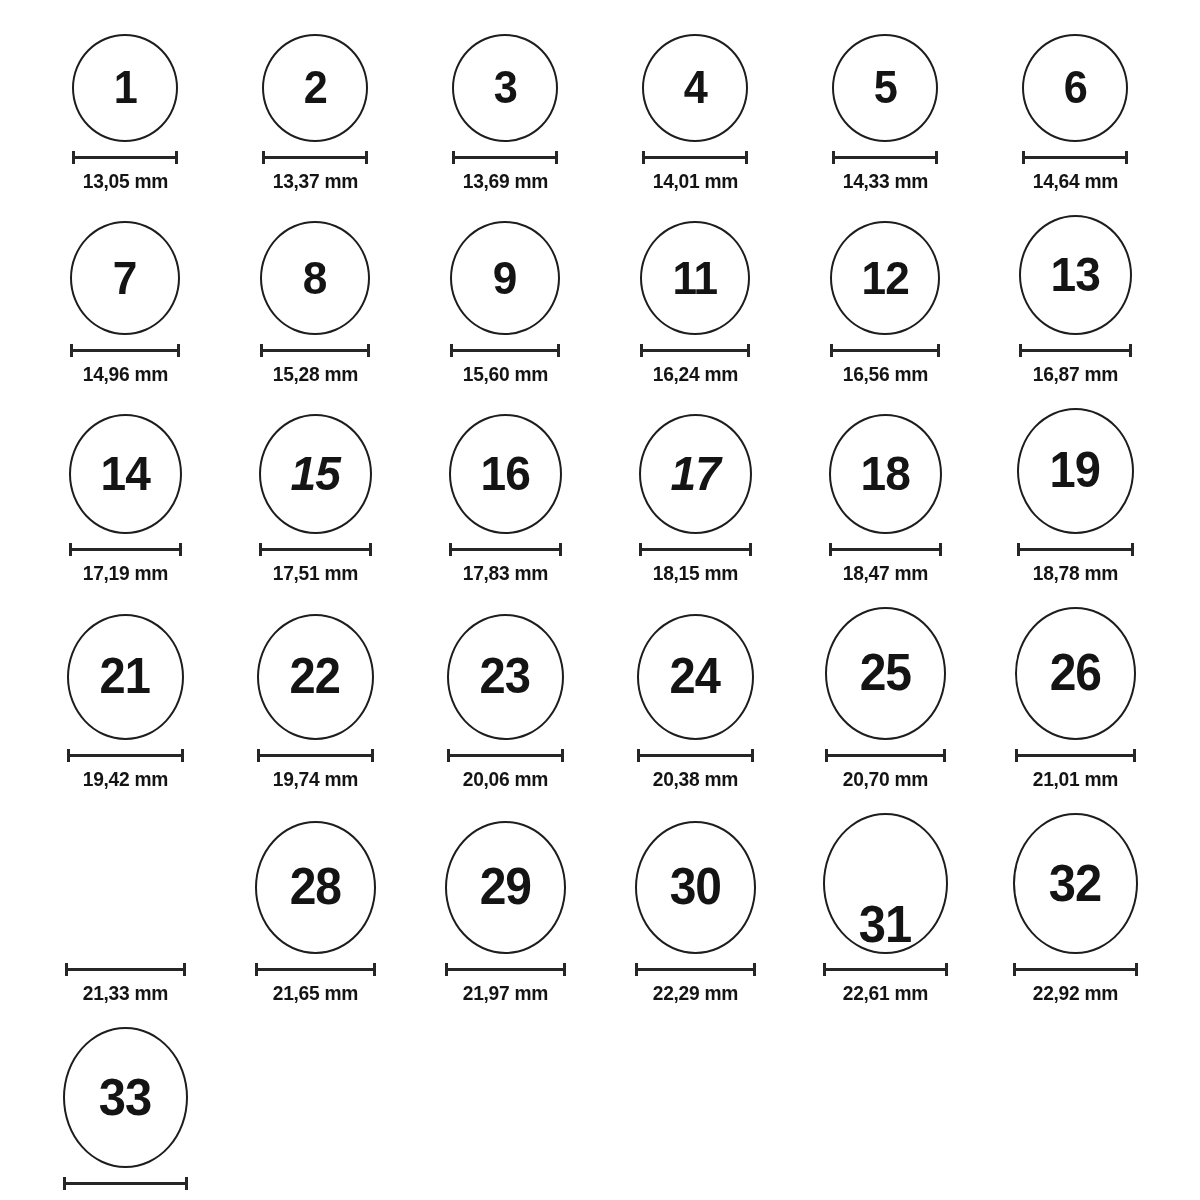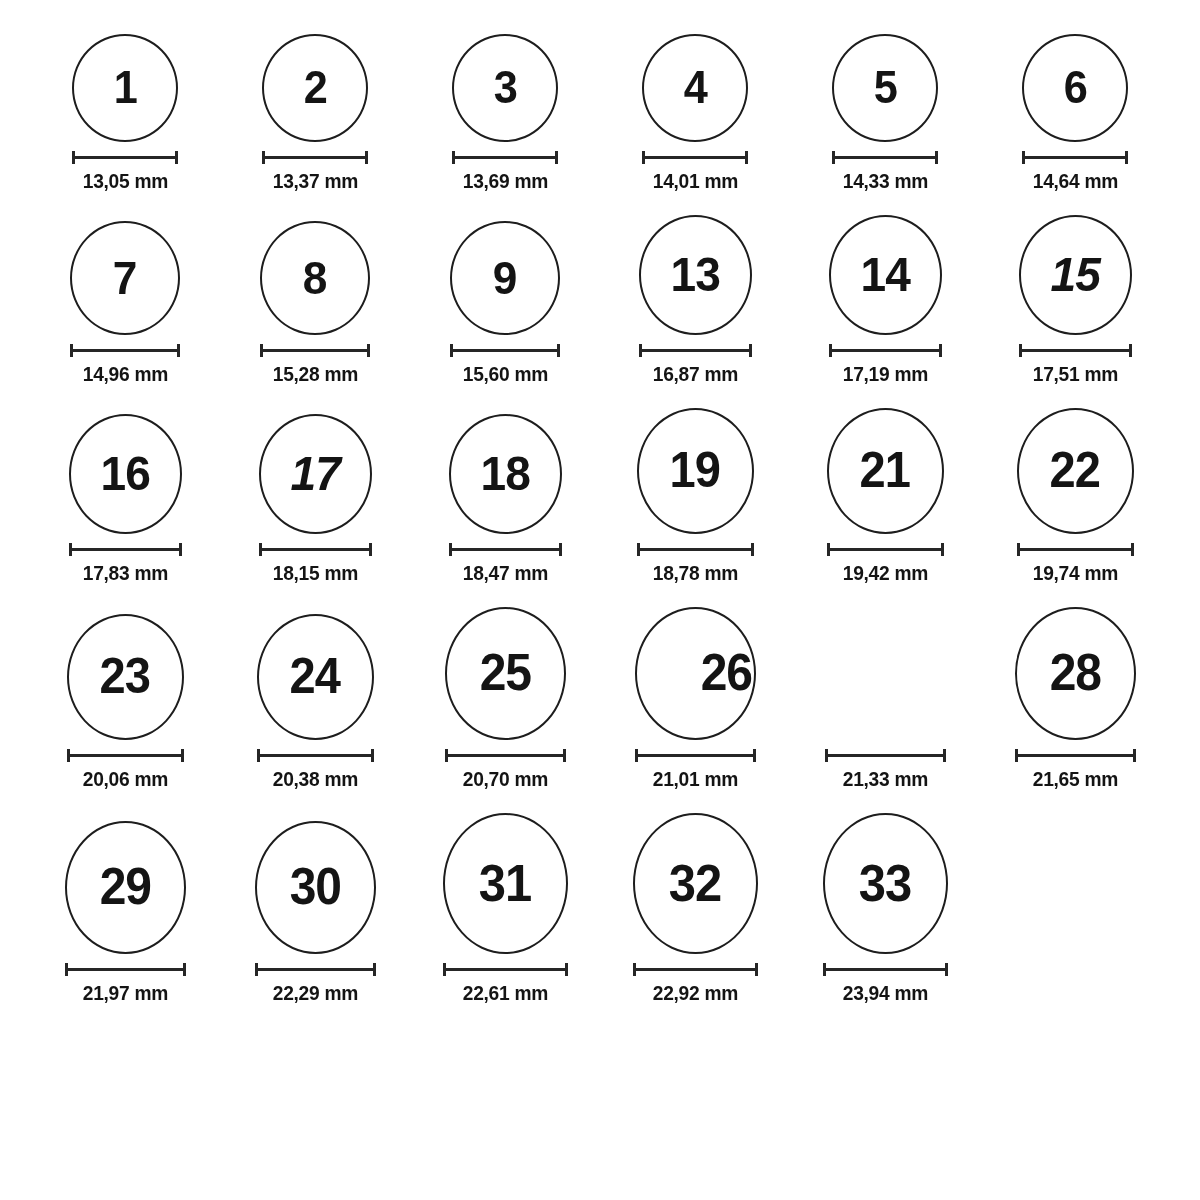--- a/index.html
+++ b/index.html
@@ -151,20 +151,38 @@
       <div class="item">
     <div class="circle" style="width: 110px; height: 114px;">
       <span class="num" style="font-size: 47px;">9</span>
     </div>
     <div class="ruler" style="width: 110px;">
       <div class="ruler-line"></div>
     </div>
     <div class="label">15,60 mm</div>
   </div>
       <div class="item">
+    <div class="circle" style="width: 110px; height: 114px;">
+      <span class="num" style="font-size: 47px;">11</span>
+    </div>
+    <div class="ruler" style="width: 110px;">
+      <div class="ruler-line"></div>
+    </div>
+    <div class="label">16,24 mm</div>
+  </div>
+      <div class="item">
+    <div class="circle" style="width: 110px; height: 114px;">
+      <span class="num" style="font-size: 47px;">12</span>
+    </div>
+    <div class="ruler" style="width: 110px;">
+      <div class="ruler-line"></div>
+    </div>
+    <div class="label">16,56 mm</div>
+  </div>
+      <div class="item">
     <div class="circle" style="width: 113px; height: 120px;">
       <span class="num" style="font-size: 49px;">13</span>
     </div>
     <div class="ruler" style="width: 113px;">
       <div class="ruler-line"></div>
     </div>
     <div class="label">16,87 mm</div>
   </div>
       <div class="item">
     <div class="circle" style="width: 113px; height: 120px;">
@@ -259,21 +277,21 @@
       <div class="item">
     <div class="circle" style="width: 121px; height: 133px;">
       <span class="num" style="font-size: 51px;">25</span>
     </div>
     <div class="ruler" style="width: 121px;">
       <div class="ruler-line"></div>
     </div>
     <div class="label">20,70 mm</div>
   </div>
       <div class="item">
-    <div class="circle" style="width: 121px; height: 133px; justify-content: flex-end;">
+    <div class="circle" style="width: 121px; height: 133px;">
       <span class="num" style="font-size: 51px;">26</span>
     </div>
     <div class="ruler" style="width: 121px;">
       <div class="ruler-line"></div>
     </div>
     <div class="label">21,01 mm</div>
   </div>
       <div class="item">
     <div class="ruler" style="width: 121px;">
       <div class="ruler-line"></div>
@@ -301,21 +319,21 @@
       <div class="item">
     <div class="circle" style="width: 121px; height: 133px;">
       <span class="num" style="font-size: 51px;">30</span>
     </div>
     <div class="ruler" style="width: 121px;">
       <div class="ruler-line"></div>
     </div>
     <div class="label">22,29 mm</div>
   </div>
       <div class="item">
-    <div class="circle" style="width: 125px; height: 141px;">
+    <div class="circle" style="width: 125px; height: 141px; align-items: flex-end;">
       <span class="num" style="font-size: 52px;">31</span>
     </div>
     <div class="ruler" style="width: 125px;">
       <div class="ruler-line"></div>
     </div>
     <div class="label">22,61 mm</div>
   </div>
       <div class="item">
     <div class="circle" style="width: 125px; height: 141px;">
       <span class="num" style="font-size: 52px;">32</span>

